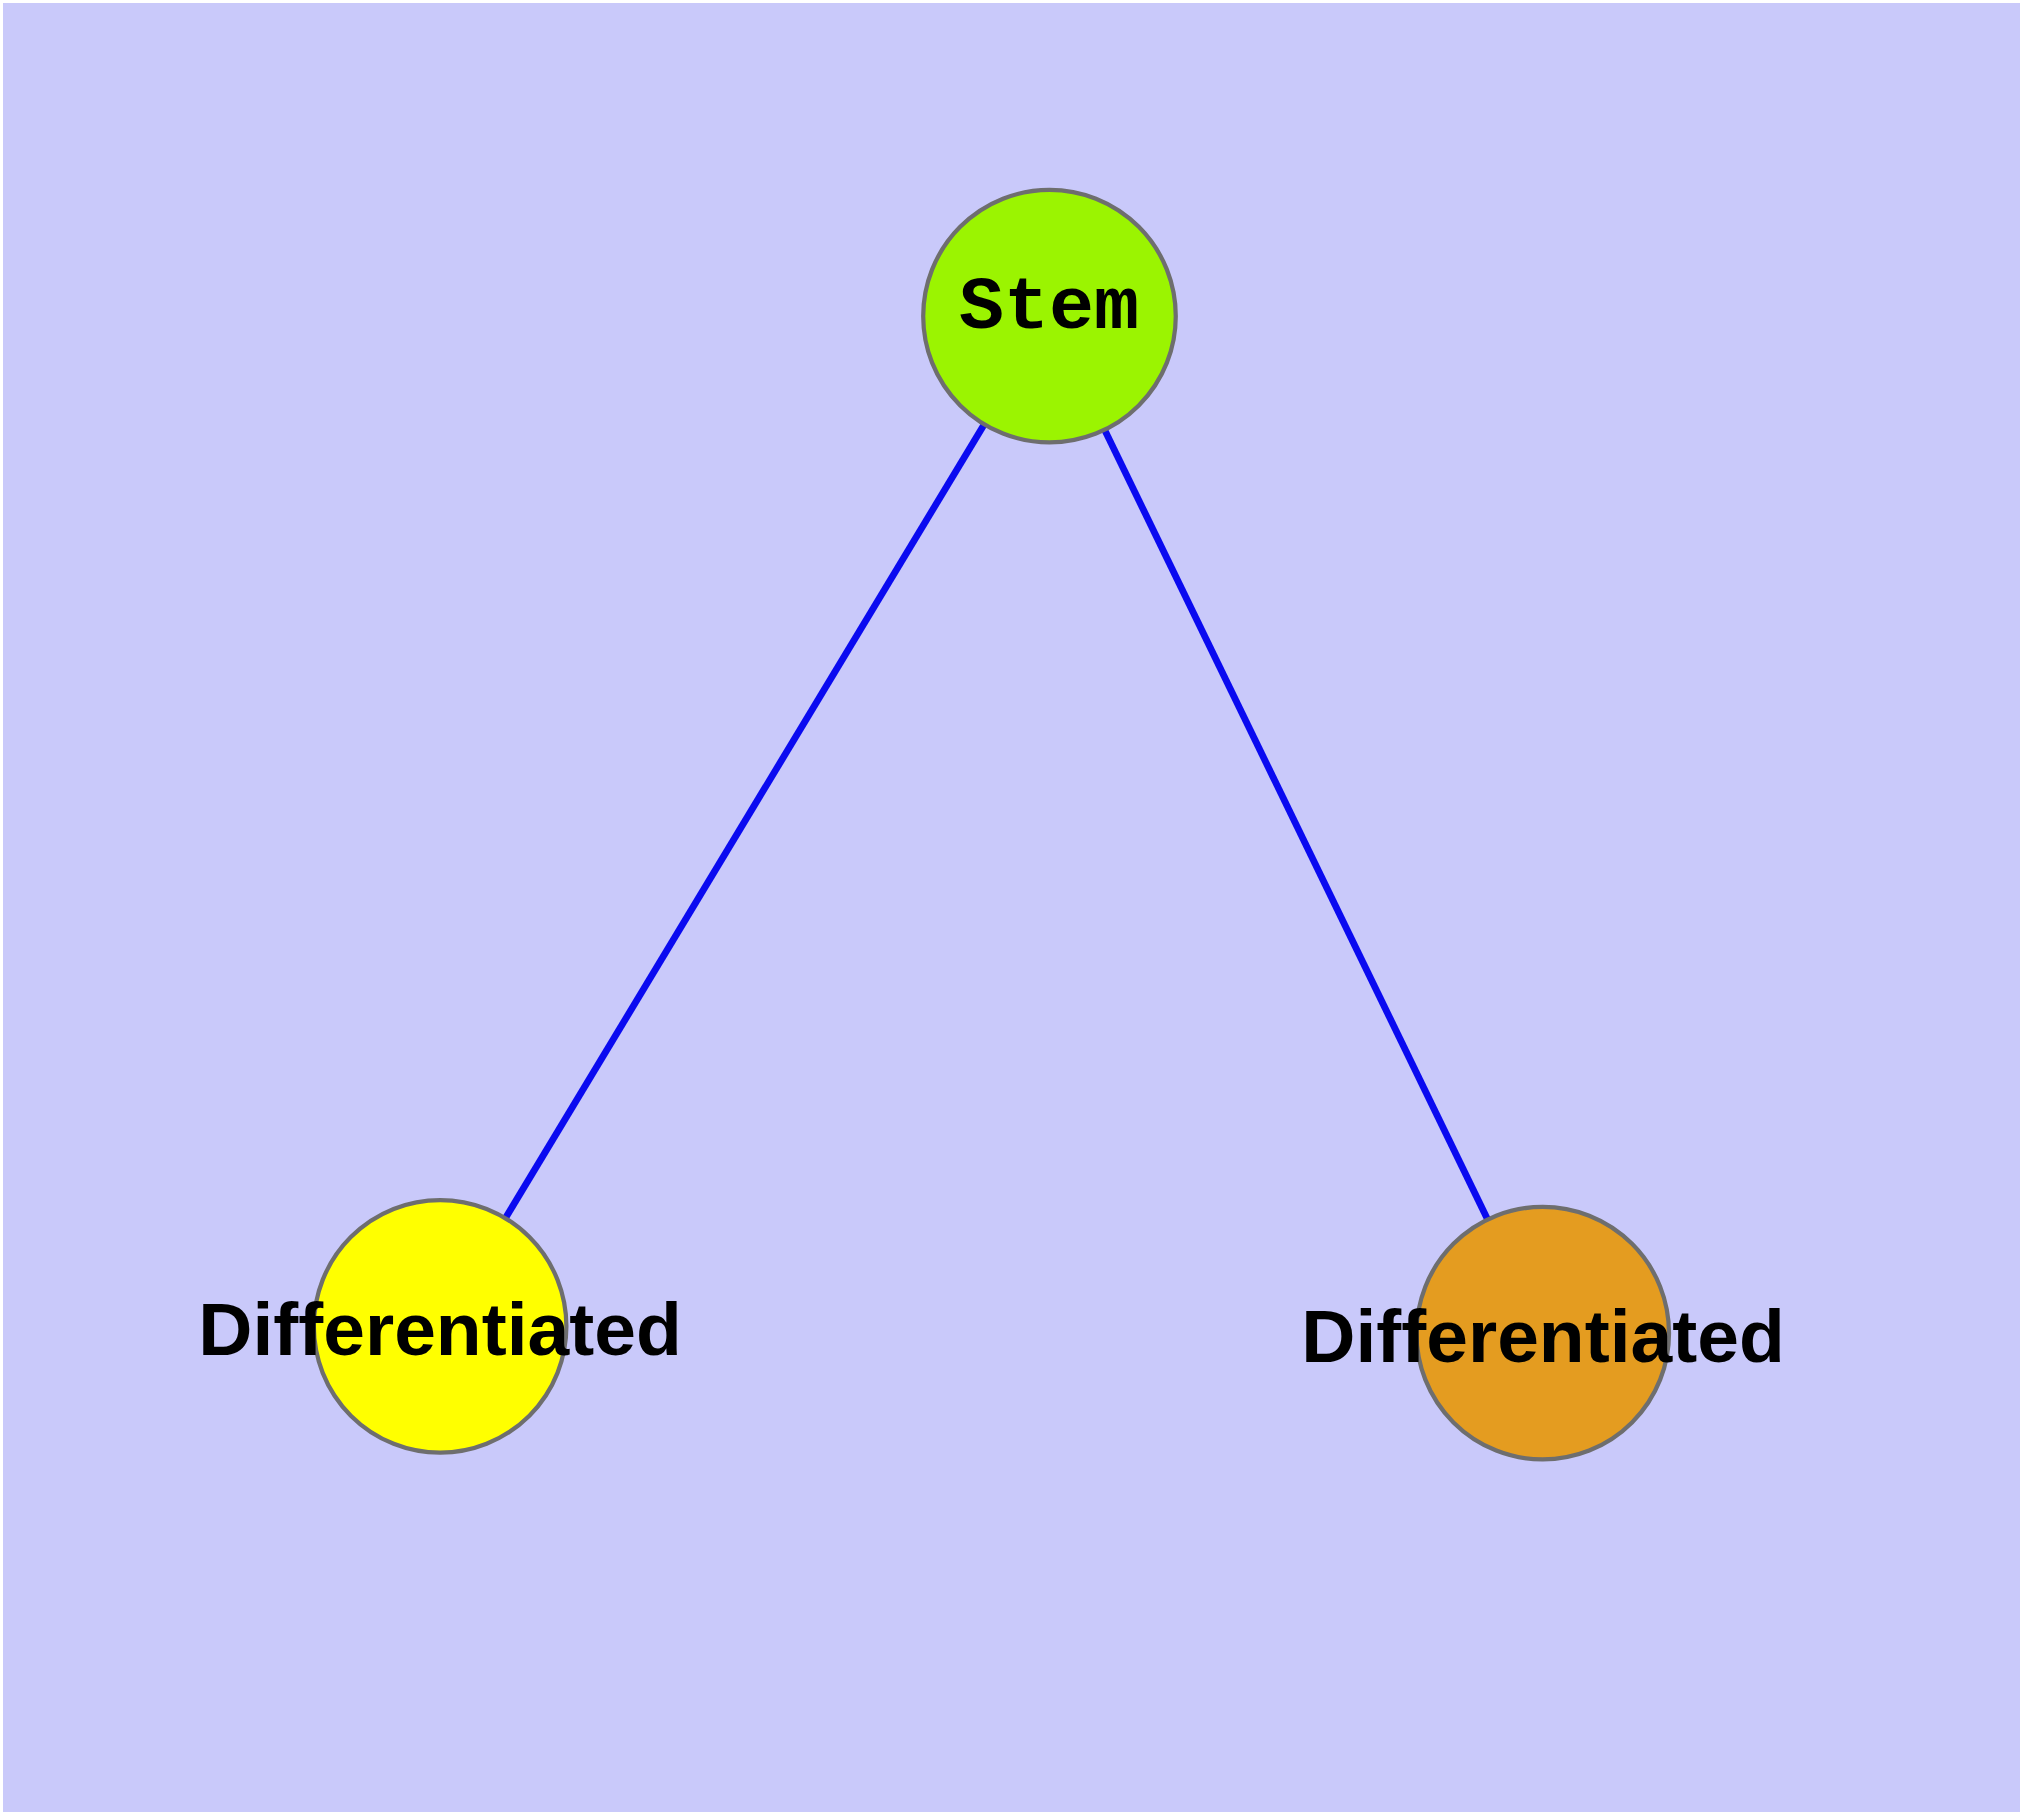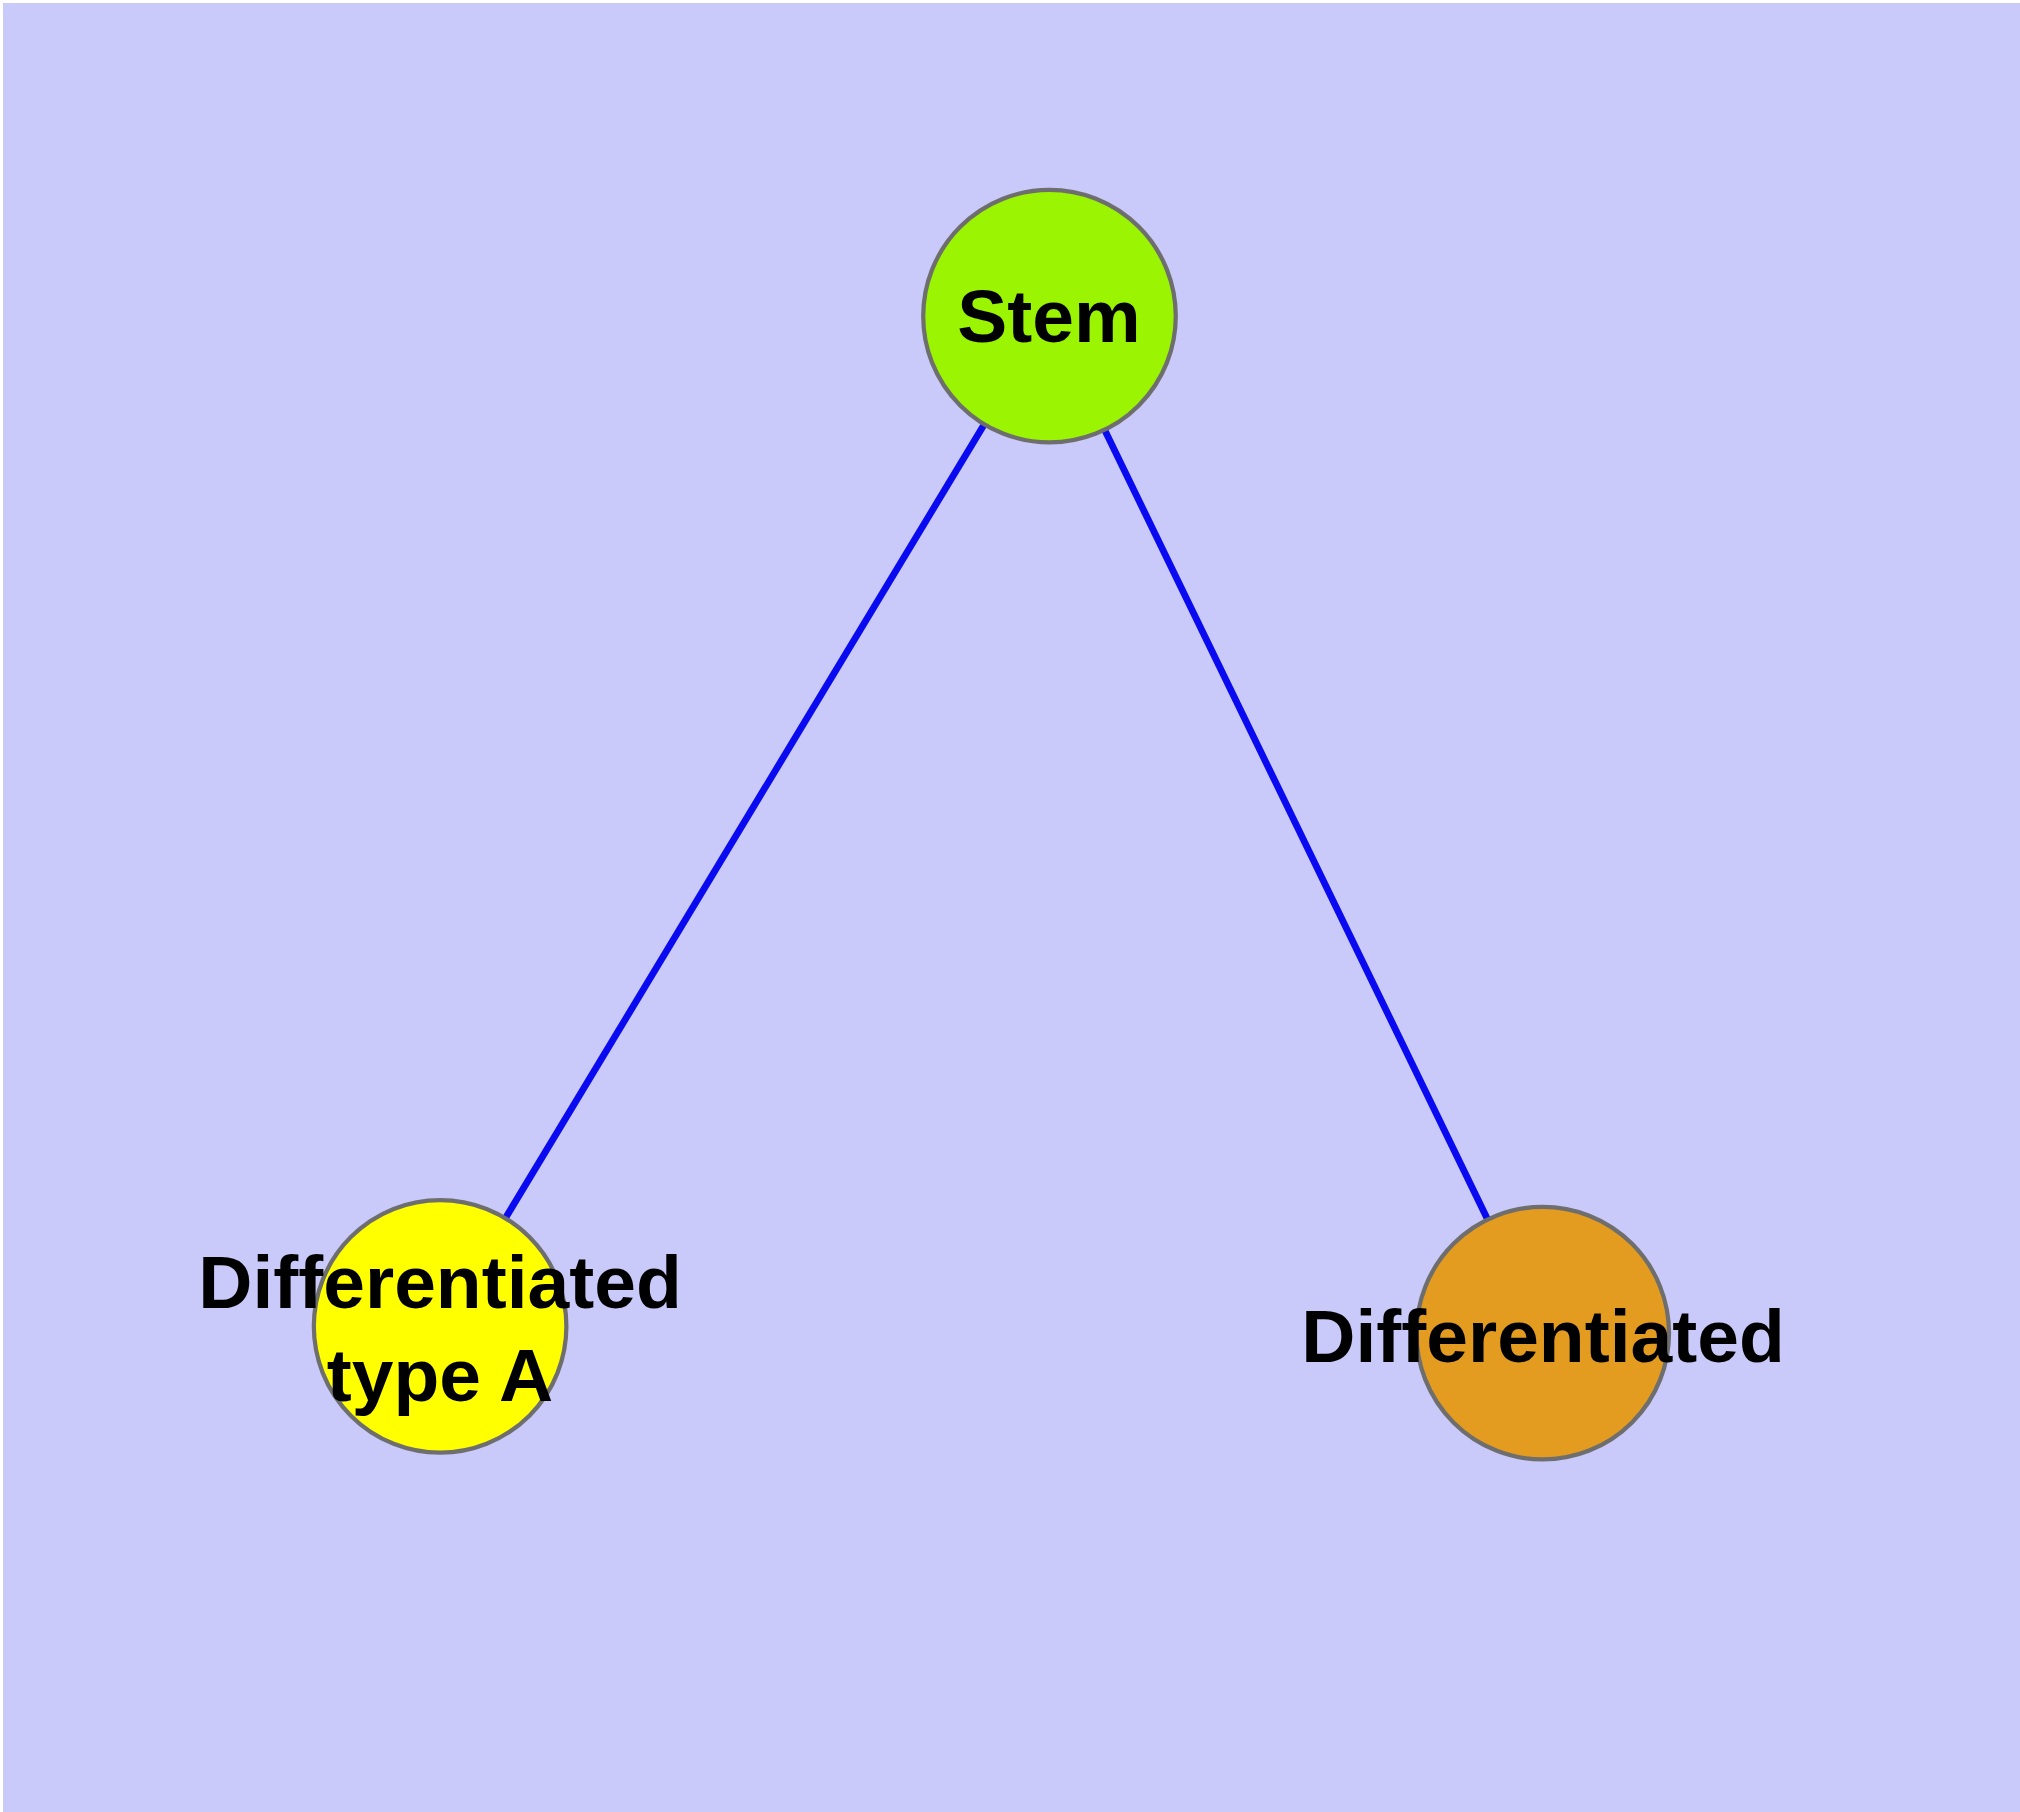--- a/index.html
+++ b/index.html
@@ -54,25 +54,24 @@
 <div class="bg"></div>
 
 <svg class="graph" viewBox="0 0 2384 2138" xmlns="http://www.w3.org/2000/svg">
   <line x1="1238" y1="373" x2="519" y2="1565"></line>
   <line x1="1238" y1="373" x2="1820" y2="1573"></line>
   <circle cx="1238" cy="373" r="149" fill="#9BF401"></circle>
   <circle cx="519" cy="1565" r="149" fill="#FFFF00"></circle>
   <circle cx="1820" cy="1573" r="149" fill="#E49C20"></circle>
 </svg>
 
-<div class="label" style="left:1049px; top:316px;">
+<div class="label" style="left:1049px; top:308px;font-family:Liberation Mono, monospace;">
   <div>Stem</div>
 </div>
 
 <div class="label" style="left:440px; top:1329px;">
   <div>Differentiated</div>
-  <div>type A</div>
 </div>
 
 <div class="label" style="left:1543px; top:1336px;">
   <div>Differentiated</div>
 </div>
 
 
 </body></html>

